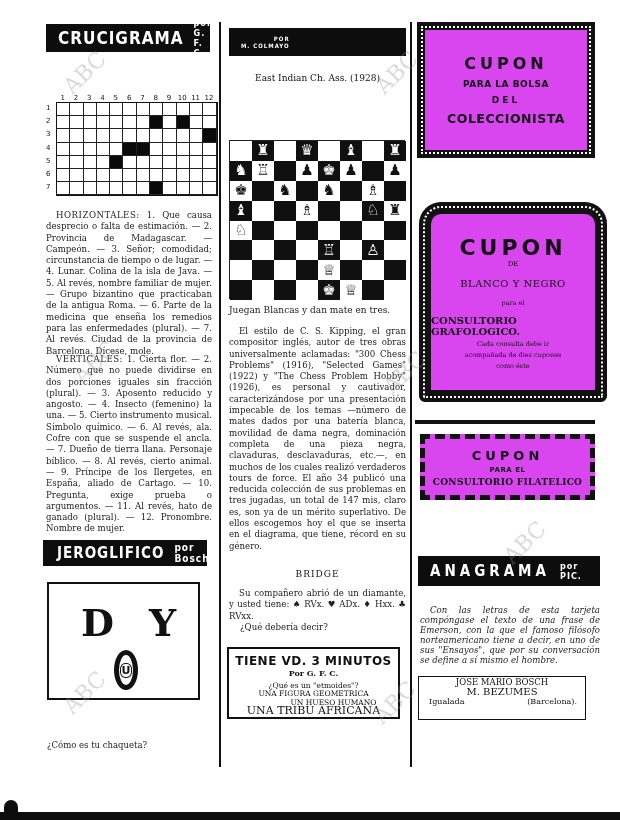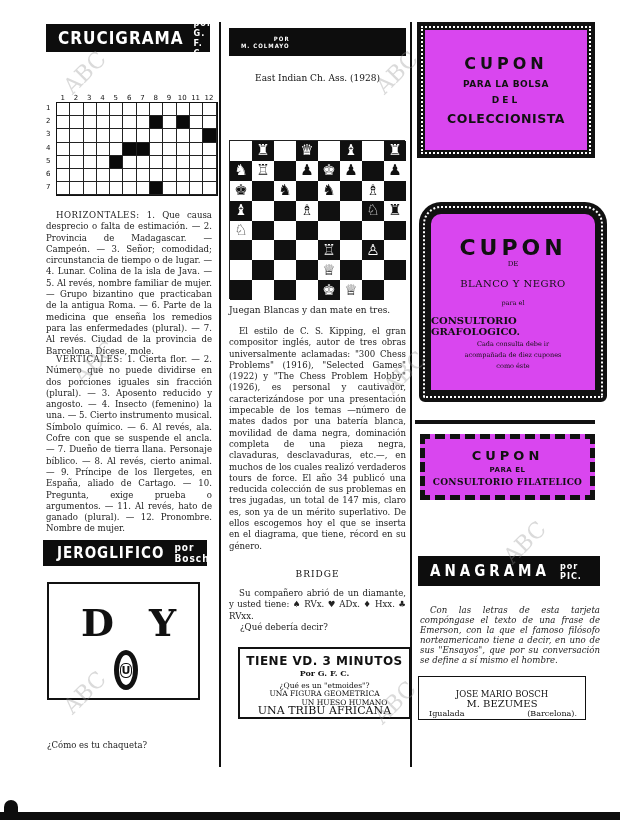--- a/index.html
+++ b/index.html
@@ -269,21 +269,21 @@
 <div class="text abs" style="left:229px; top:326px; width:177px;">
   <span class="indent"></span><span>El estilo de C. S. Kipping, el gran compositor inglés, autor de tres obras universalmente aclamadas: "300 Chess Problems" (1916), "Selected Games" (1922) y "The Chess Problem Hobby" (1926), es personal y cautivador, caracterizándose por una presentación impecable de los temas —número de mates dados por una batería blanca, movilidad de dama negra, dominación completa de una pieza negra, clavaduras, desclavaduras, etc.—, en muchos de los cuales realizó verdaderos tours de force. El año 34 publicó una reducida colección de sus problemas en tres jugadas, un total de 147 mis, claro es, son ya de un mérito superlativo. De ellos escogemos hoy el que se inserta en el diagrama, que tiene, récord en su género.</span>
 </div>
 
 <div class="center abs" style="left:229px; top:569px; width:177px; font-size:9px; letter-spacing:1px;">BRIDGE</div>
 <div class="text abs" style="left:229px; top:588px; width:177px;">
   <span class="indent"></span><span>Su compañero abrió de un diamante, y usted tiene: ♠ RVx. ♥ ADx. ♦ Hxx. ♣ RVxx.</span>
 </div>
 <div class="text abs" style="left:240px; top:622px; width:160px;">¿Qué debería decir?</div>
 
-<div class="box center" style="left:238px; top:647px; width:173px; height:72px; padding-top:5px;">
+<div class="box center" style="left:227px; top:647px; width:173px; height:72px; padding-top:5px;">
   <div class="cw-title" style="font-size:12px; letter-spacing:0.5px;">TIENE VD. 3 MINUTOS</div>
   <div style="font-size:8px; font-weight:bold;">Por G. F. C.</div>
   <div style="font-size:7.5px; margin-top:3px;">¿Qué es un "etmoides"?</div>
   <div style="font-size:7.5px; line-height:8.5px;">UNA FIGURA GEOMETRICA</div>
   <div style="font-size:7.5px; line-height:8.5px;padding-left:40px;">UN HUESO HUMANO</div>
   <div style="font-size:11px; line-height:8.5px;">UNA TRIBU AFRICANA</div>
 </div>
 
 <div class="vline" style="left:410px; top:22px; height:745px;"></div>
 
@@ -316,21 +316,21 @@
 <div class="banner abs" style="left:418px; top:556px; width:182px; height:30px; padding-left:12px;">
   <span class="title" style="font-size:15px; letter-spacing:4px;">ANAGRAMA</span>
   <span class="by" style="font-size:9px;">por PIC.</span>
 </div>
 
 <div class="text abs" style="left:420px; top:605px; width:180px; font-style:italic; line-height:10px;">
   <span class="indent"></span><span>Con las letras de esta tarjeta compóngase el texto de una frase de Emerson, con la que el famoso filósofo norteamericano tiene a decir, en uno de sus "Ensayos", que por su conversación se define a sí mismo el hombre.</span>
 </div>
 
 <div class="box" style="left:418px; top:676px; width:168px; height:44px; border-width:1.5px;">
-  <div class="center" style="font-size:8.5px; margin-top:12px; line-height:10px;">JOSE MARIO BOSCH</div>
+  <div class="center" style="font-size:8.5px; margin-top:0; line-height:10px;">JOSE MARIO BOSCH</div>
   <div class="center" style="font-size:10px; line-height:10px;">M. BEZUMES</div>
   <div style="display:flex; justify-content:space-between; font-size:8px; padding:0 8px 0 10px;">
     <span>Igualada</span>
     <span>(Barcelona).</span>
   </div>
 </div>
 
 <div class="abs" style="left:0; top:812px; width:620px; height:8px; background:#0d0d0d;"></div>
 <div class="abs" style="left:4px; top:800px; width:14px; height:14px; background:#0d0d0d; border-radius:50% 50% 0 0;"></div>
 

